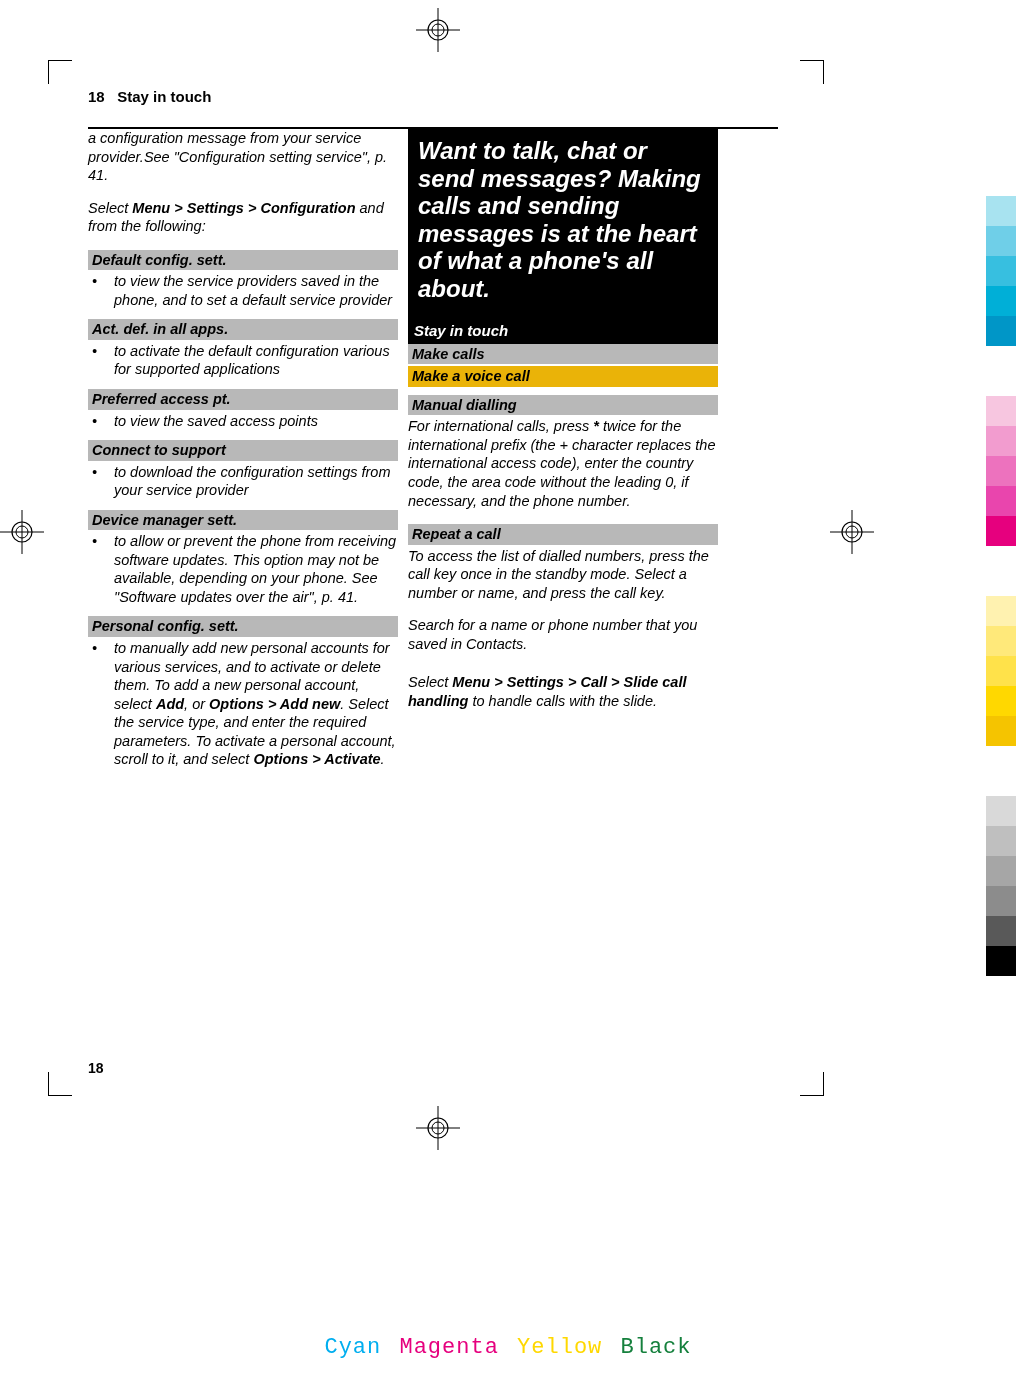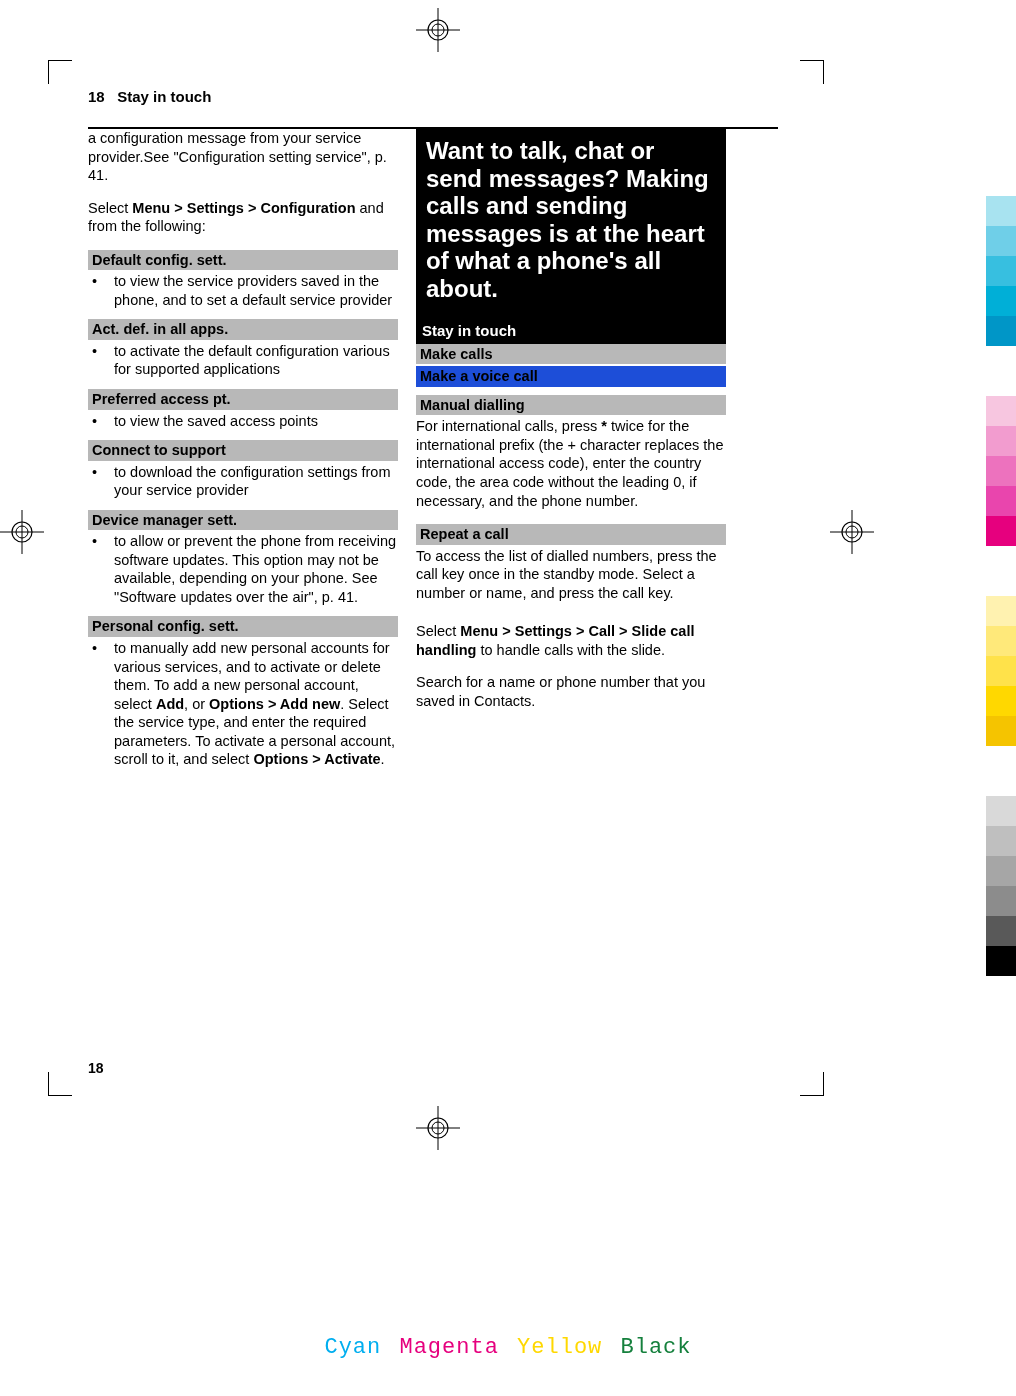--- a/index.html
+++ b/index.html
@@ -31,37 +31,38 @@
     height: 1000px;
   }
   .running-head {
     font-size: 15px;
     font-weight: bold;
     border-bottom: 2px solid #000;
     padding-bottom: 22px;
   }
   .cols {
     display: flex;
-    gap: 18px;
+    gap: 10px;
+    font-style: italic;
   }
   .col {
     width: 310px;
     font-size: 14.5px;
     line-height: 1.28;
   }
   .para { margin-bottom: 14px; }
   .grey-head {
     background: #b8b8b8;
     font-weight: bold;
     padding: 1px 4px;
     margin-top: 8px;
     margin-bottom: 2px;
   }
   .light-head {
-    background: #1d4ed8;
+    background: #eab308;
     font-weight: bold;
     padding: 1px 4px;
     margin-bottom: 2px;
   }
   .bullet-row {
     display: flex;
     margin-bottom: 10px;
   }
   .bullet-mark {
     width: 26px;
@@ -246,25 +247,25 @@
       <div class="light-head">Make a voice call</div>
 
       <div class="grey-head">Manual dialling</div>
       <div class="para">
         <span>For international calls, press </span><span class="b">*</span><span> twice for the international prefix (the + character replaces the international access code), enter the country code, the area code without the leading 0, if necessary, and the phone number.</span>
       </div>
 
       <div class="grey-head">Repeat a call</div>
       <div class="para">To access the list of dialled numbers, press the call key once in the standby mode. Select a number or name, and press the call key.</div>
 
+      <div class="para">Search for a name or phone number that you saved in Contacts.</div>
+
       <div class="para" style="margin-top:20px">
         <span>Select </span><span class="b">Menu  &gt; Settings  &gt; Call  &gt; Slide call handling</span><span> to handle calls with the slide.</span>
       </div>
-
-      <div class="para">Search for a name or phone number that you saved in Contacts.</div>
     </div>
   </div>
 
   <div class="footer-pn">18</div>
 </div>
 
 <div class="cmyk-footer">
   <span style="color:#00aeef">Cyan</span>
   <span style="color:#e6007e">Magenta</span>
   <span style="color:#ffd800">Yellow</span>

